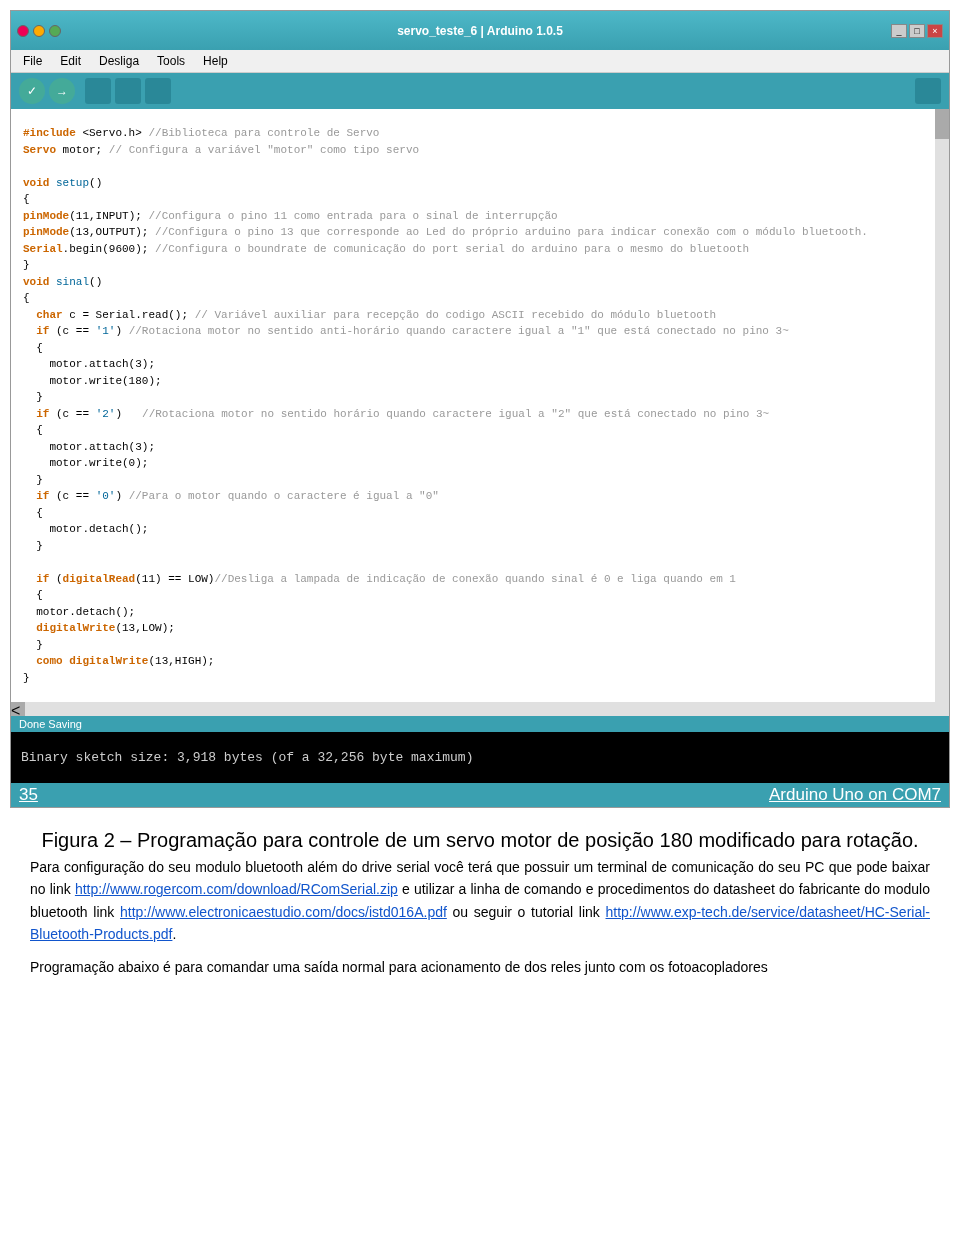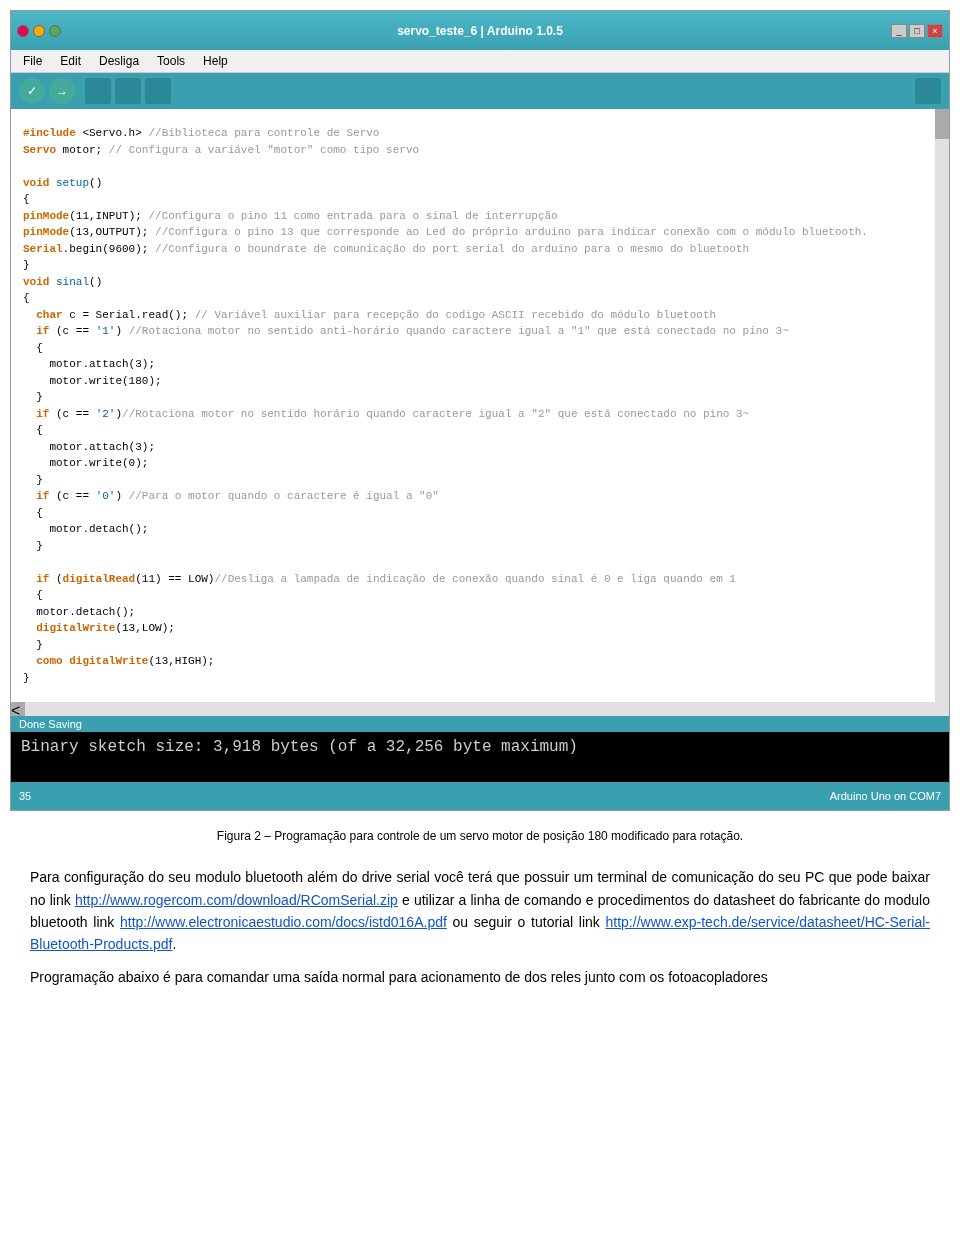--- a/index.html
+++ b/index.html
@@ -161,47 +161,48 @@
       background: #3aa0b0;
       color: #fff;
       font-size: 11px;
       padding: 2px 8px;
     }
 
     .console-area {
       background: #000;
       color: #ccc;
       font-family: 'Courier New', monospace;
-      font-size: 16px;
-      padding: 6px 10px;
+      font-size: 13px;
+      padding: 18px 10px;
       min-height: 50px;
     }
 
     .bottom-bar {
       background: #3aa0b0;
       color: #fff;
-      font-size: 11px;
-      padding: 8px 8px;
+      font-size: 17px;
+      padding: 2px 8px;
       display: flex;
       justify-content: space-between;
+      text-decoration: underline;
     }
 
     
     .text-content {
       width: 900px;
       margin: 16px auto;
       font-size: 14px;
       line-height: 1.6;
       color: #000;
     }
 
     .figure-caption {
       text-align: center;
-      margin-bottom: 20px;
-      font-size: 12px;
+      margin-bottom: 0;
+      font-size: 20px;
     }
 
     .body-text {
       margin-bottom: 10px;
       text-align: justify;
     }
 
     .link-text {
       color: #1155cc;
       text-decoration: underline;
@@ -255,21 +256,21 @@
 <span style="color:#cc6600;font-weight:bold;">Serial</span>.begin(9600); <span style="color:#999;">//Configura o boundrate de comunicação do port serial do arduino para o mesmo do bluetooth</span>
 }
 <span style="color:#cc6600;font-weight:bold;">void</span> <span style="color:#006699;">sinal</span>()
 {
   <span style="color:#cc6600;font-weight:bold;">char</span> c = Serial.read(); <span style="color:#999;">// Variável auxiliar para recepção do codigo ASCII recebido do módulo bluetooth</span>
   <span style="color:#cc6600;font-weight:bold;">if</span> (c == <span style="color:#006699;">'1'</span>) <span style="color:#999;">//Rotaciona motor no sentido anti-horário quando caractere igual a "1" que está conectado no pino 3~</span>
   {
     motor.attach(3);
     motor.write(180);
   }
-  <span style="color:#cc6600;font-weight:bold;">if</span> (c == <span style="color:#006699;">'2'</span>)<span style="color:#999;">//Rotaciona motor no sentido horário quando caractere igual a "2" que está conectado no pino 3~</span>
+  <span style="color:#cc6600;font-weight:bold;">if</span> (c == <span style="color:#006699;">'2'</span>)<span style="color:#999;margin-left:20px;">//Rotaciona motor no sentido horário quando caractere igual a "2" que está conectado no pino 3~</span>
   {
     motor.attach(3);
     motor.write(0);
   }
   <span style="color:#cc6600;font-weight:bold;">if</span> (c == <span style="color:#006699;">'0'</span>) <span style="color:#999;">//Para o motor quando o caractere é igual a "0"</span>
   {
     motor.detach();
   }
 
   <span style="color:#cc6600;font-weight:bold;">if</span> (<span style="color:#cc6600;font-weight:bold;">digitalRead</span>(11) == LOW)<span style="color:#999;">//Desliga a lampada de indicação de conexão quando sinal é 0 e liga quando em 1</span>

